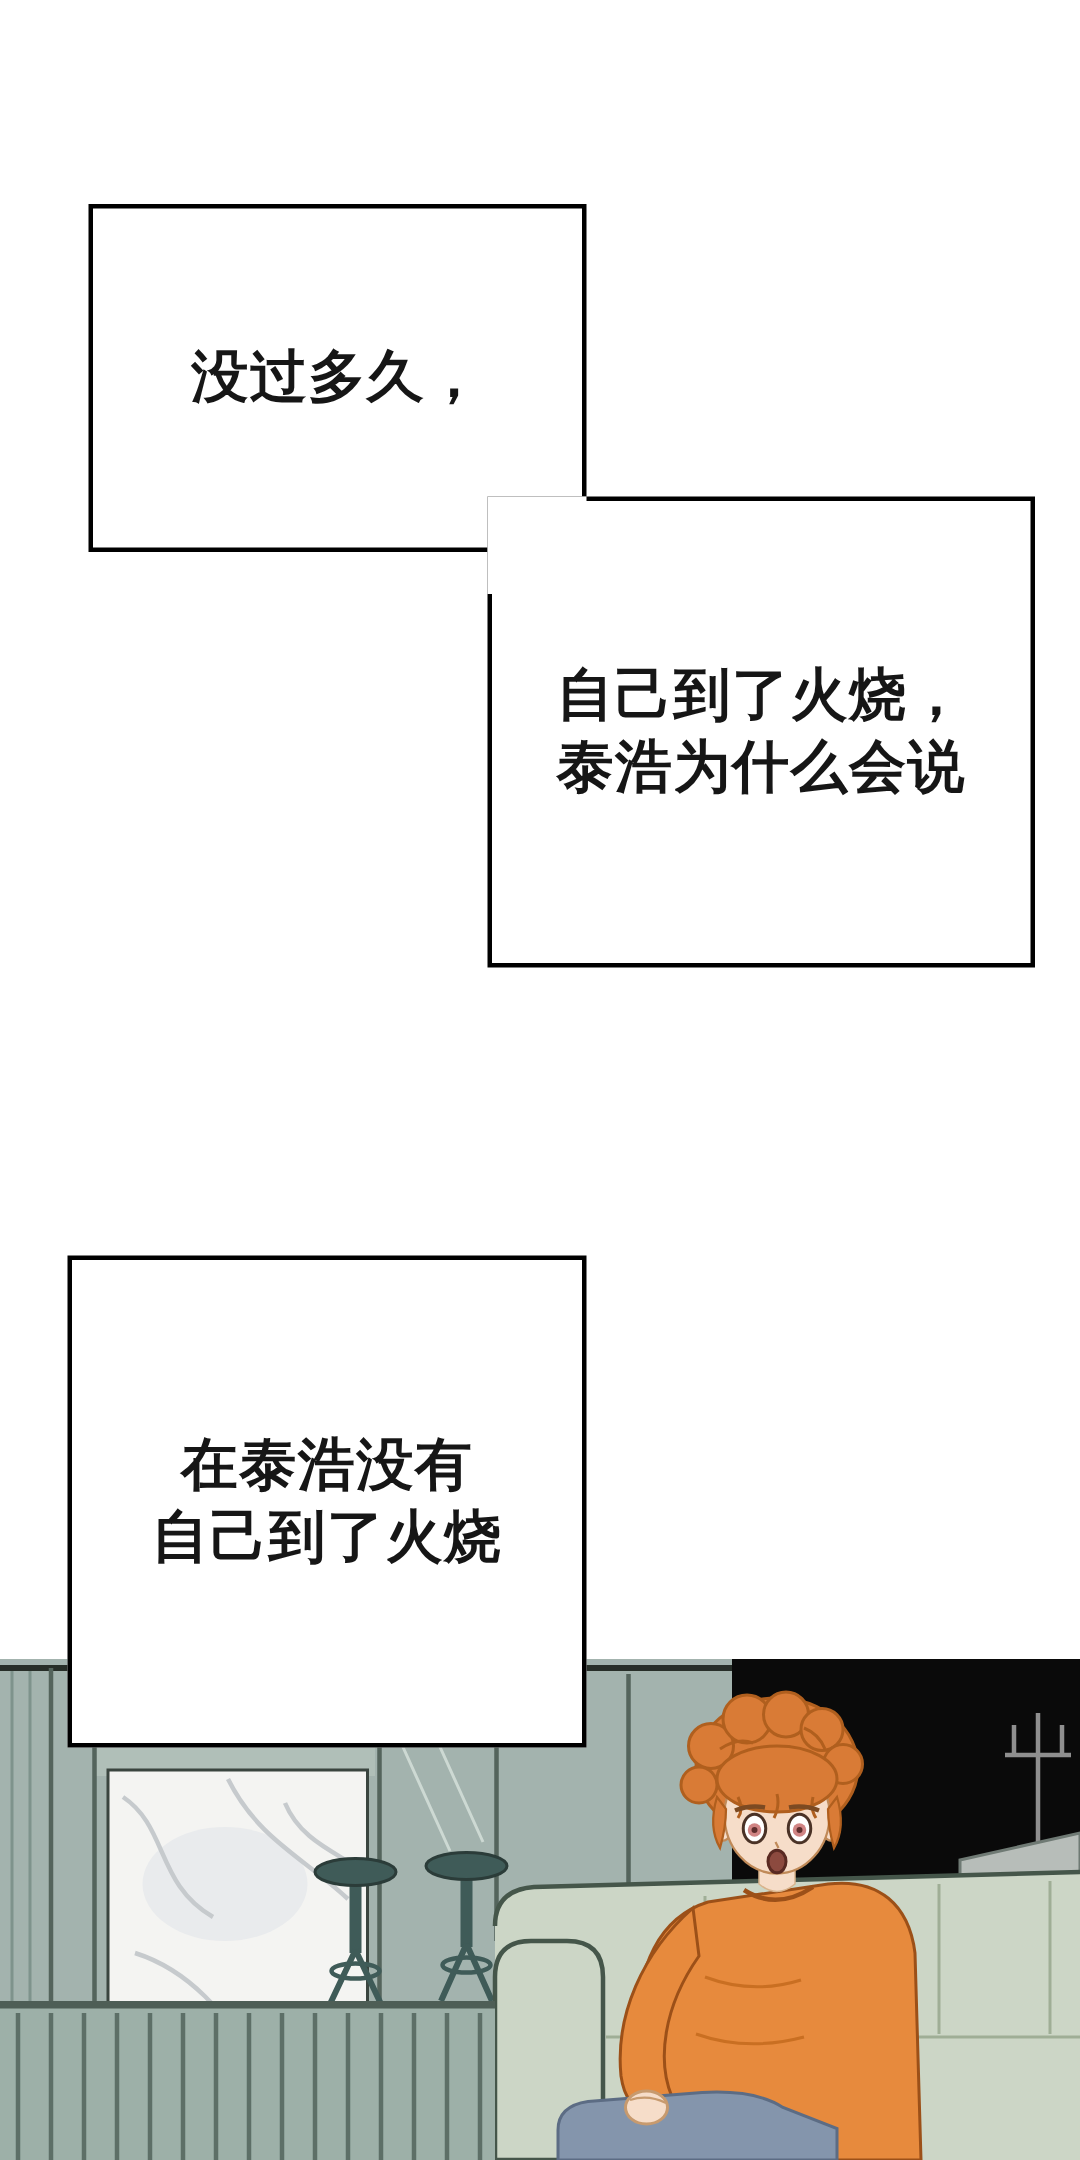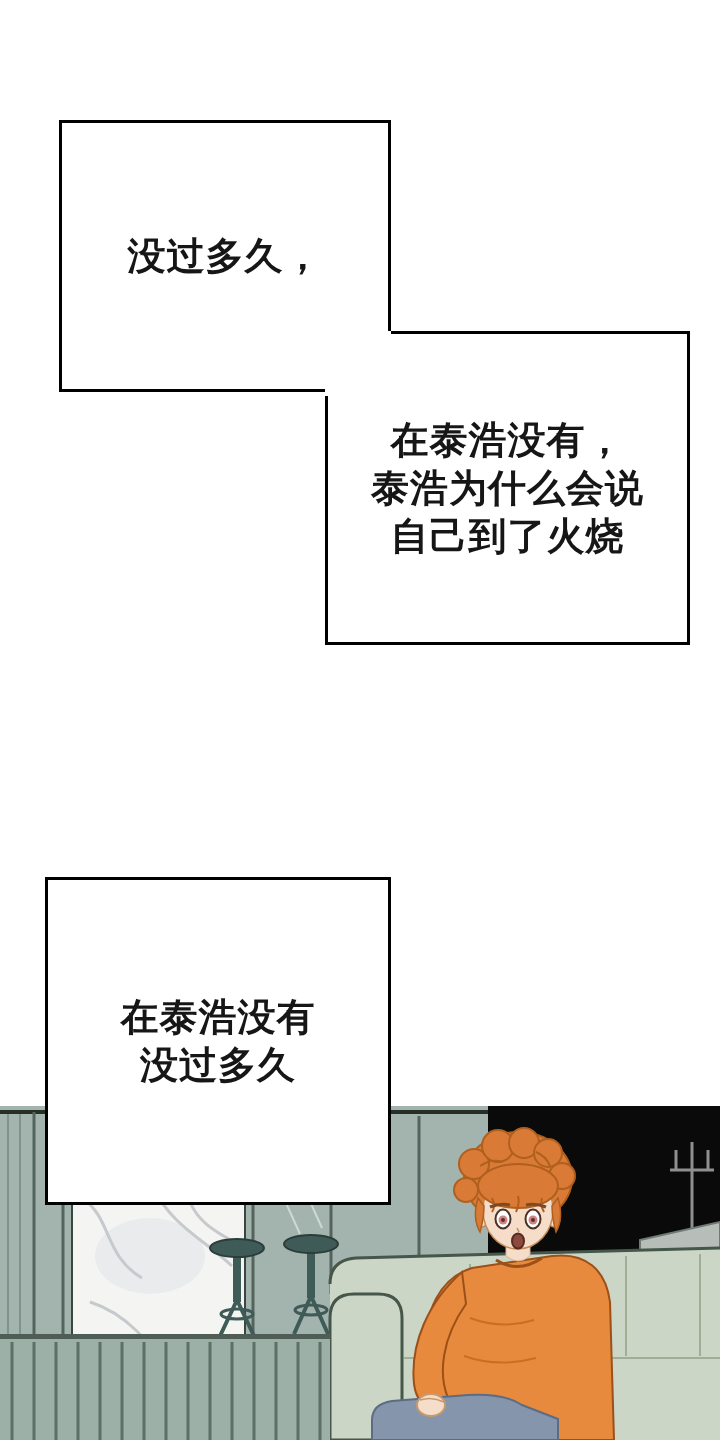--- a/index.html
+++ b/index.html
@@ -7,23 +7,23 @@
     position:relative;width:720px;height:1440px;margin:0 auto;
     background:#ffffff;overflow:hidden;
     font-family:"Liberation Sans","DejaVu Sans",sans-serif;
   }
   .scene{position:absolute;left:0;top:1106px;width:720px;height:334px;z-index:1;display:block;}
   .nbox{
     position:absolute;background:#ffffff;border:3px solid #000000;z-index:2;
     display:flex;flex-direction:column;align-items:center;justify-content:center;
     box-sizing:border-box;
   }
-  .box1{left:59px;top:120px;width:332px;height:272px;}
+  .box1{left:59px;top:136px;width:332px;height:232px;}
   .box2{left:325px;top:331px;width:365px;height:314px;}
-  .box3{left:45px;top:837px;width:346px;height:328px;margin-top:40px;}
+  .box3{left:45px;top:837px;width:346px;height:328px;}
   .patch{position:absolute;left:325px;top:331px;width:66px;height:65px;background:#ffffff;z-index:3;}
   .nline{
     font-size:38px;font-weight:700;line-height:48px;color:#161616;
     letter-spacing:1px;text-align:center;white-space:nowrap;
   }
 </style>
 </head>
 <body>
 
 <div class="page">
@@ -121,25 +121,24 @@
       <rect x="0" y="228" width="330" height="5" fill="#4e5e56"></rect>
       <path d="M12,236V334 M34,236V334 M56,236V334 M78,236V334 M100,236V334 M122,236V334 M144,236V334 M166,236V334 M188,236V334 M210,236V334 M232,236V334 M254,236V334 M276,236V334 M298,236V334 M320,236V334" stroke="#5d6f67" stroke-width="3" fill="none"></path>
     </g>
   </svg>
 
   <div class="nbox box1">
     <div class="nline">没过多久，</div>
   </div>
 
   <div class="nbox box2">
-    <div class="nline">在泰浩没有，</div>
+    <div class="nline">自己到了火烧，</div>
     <div class="nline">泰浩为什么会说</div>
-    <div class="nline">自己到了火烧</div>
   </div>
 
   <div class="nbox box3">
     <div class="nline">在泰浩没有</div>
-    <div class="nline">没过多久</div>
+    <div class="nline">自己到了火烧</div>
   </div>
 
   <div class="patch"></div>
 
 </div>
 
 </body></html>

